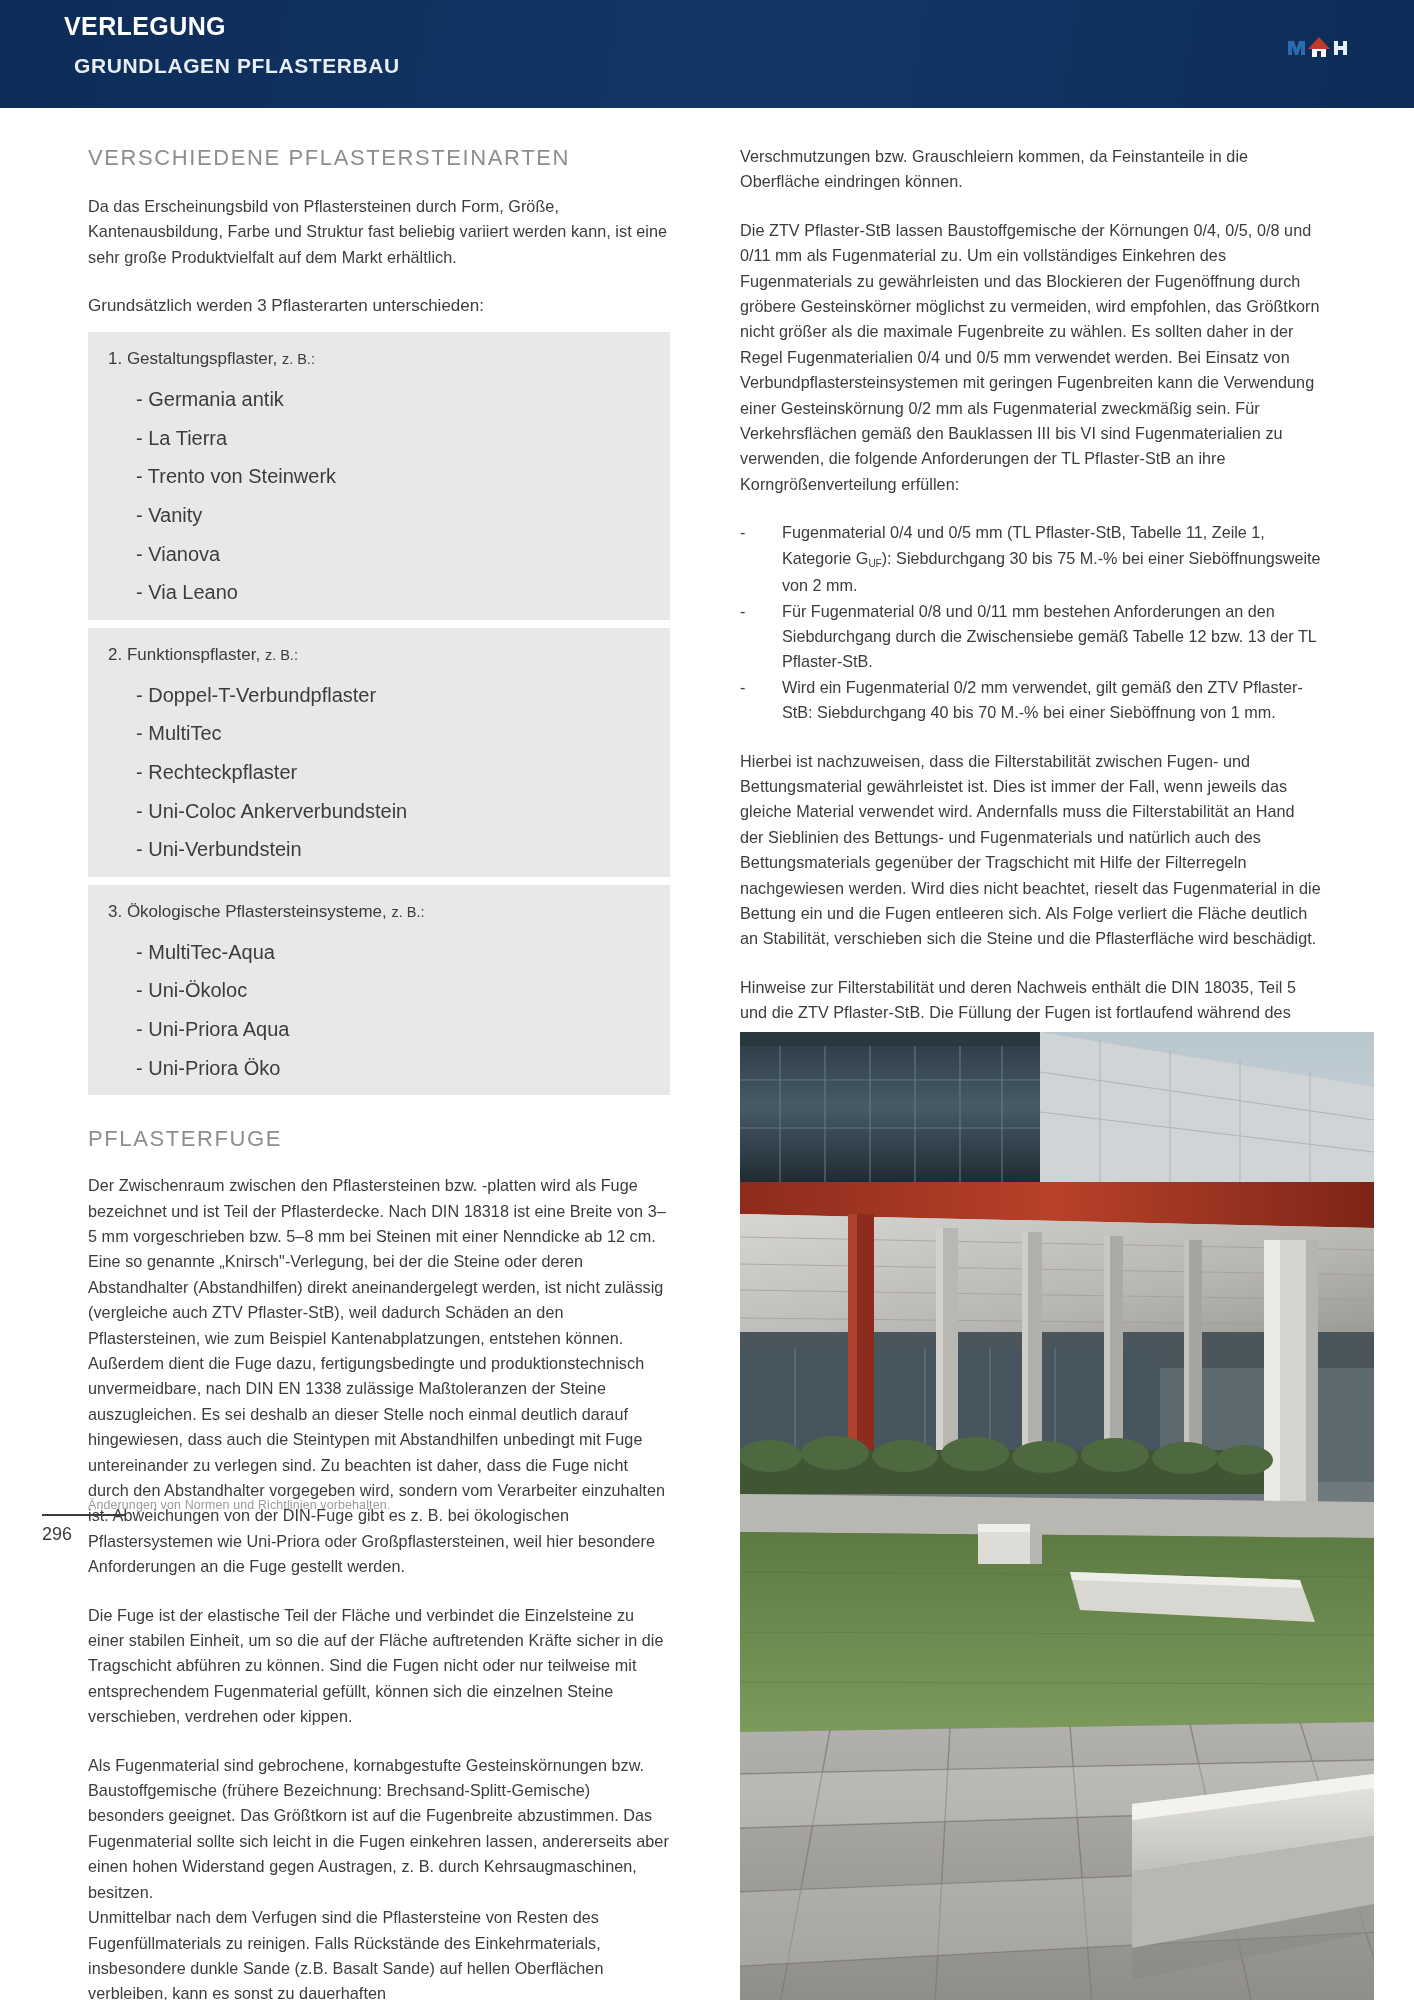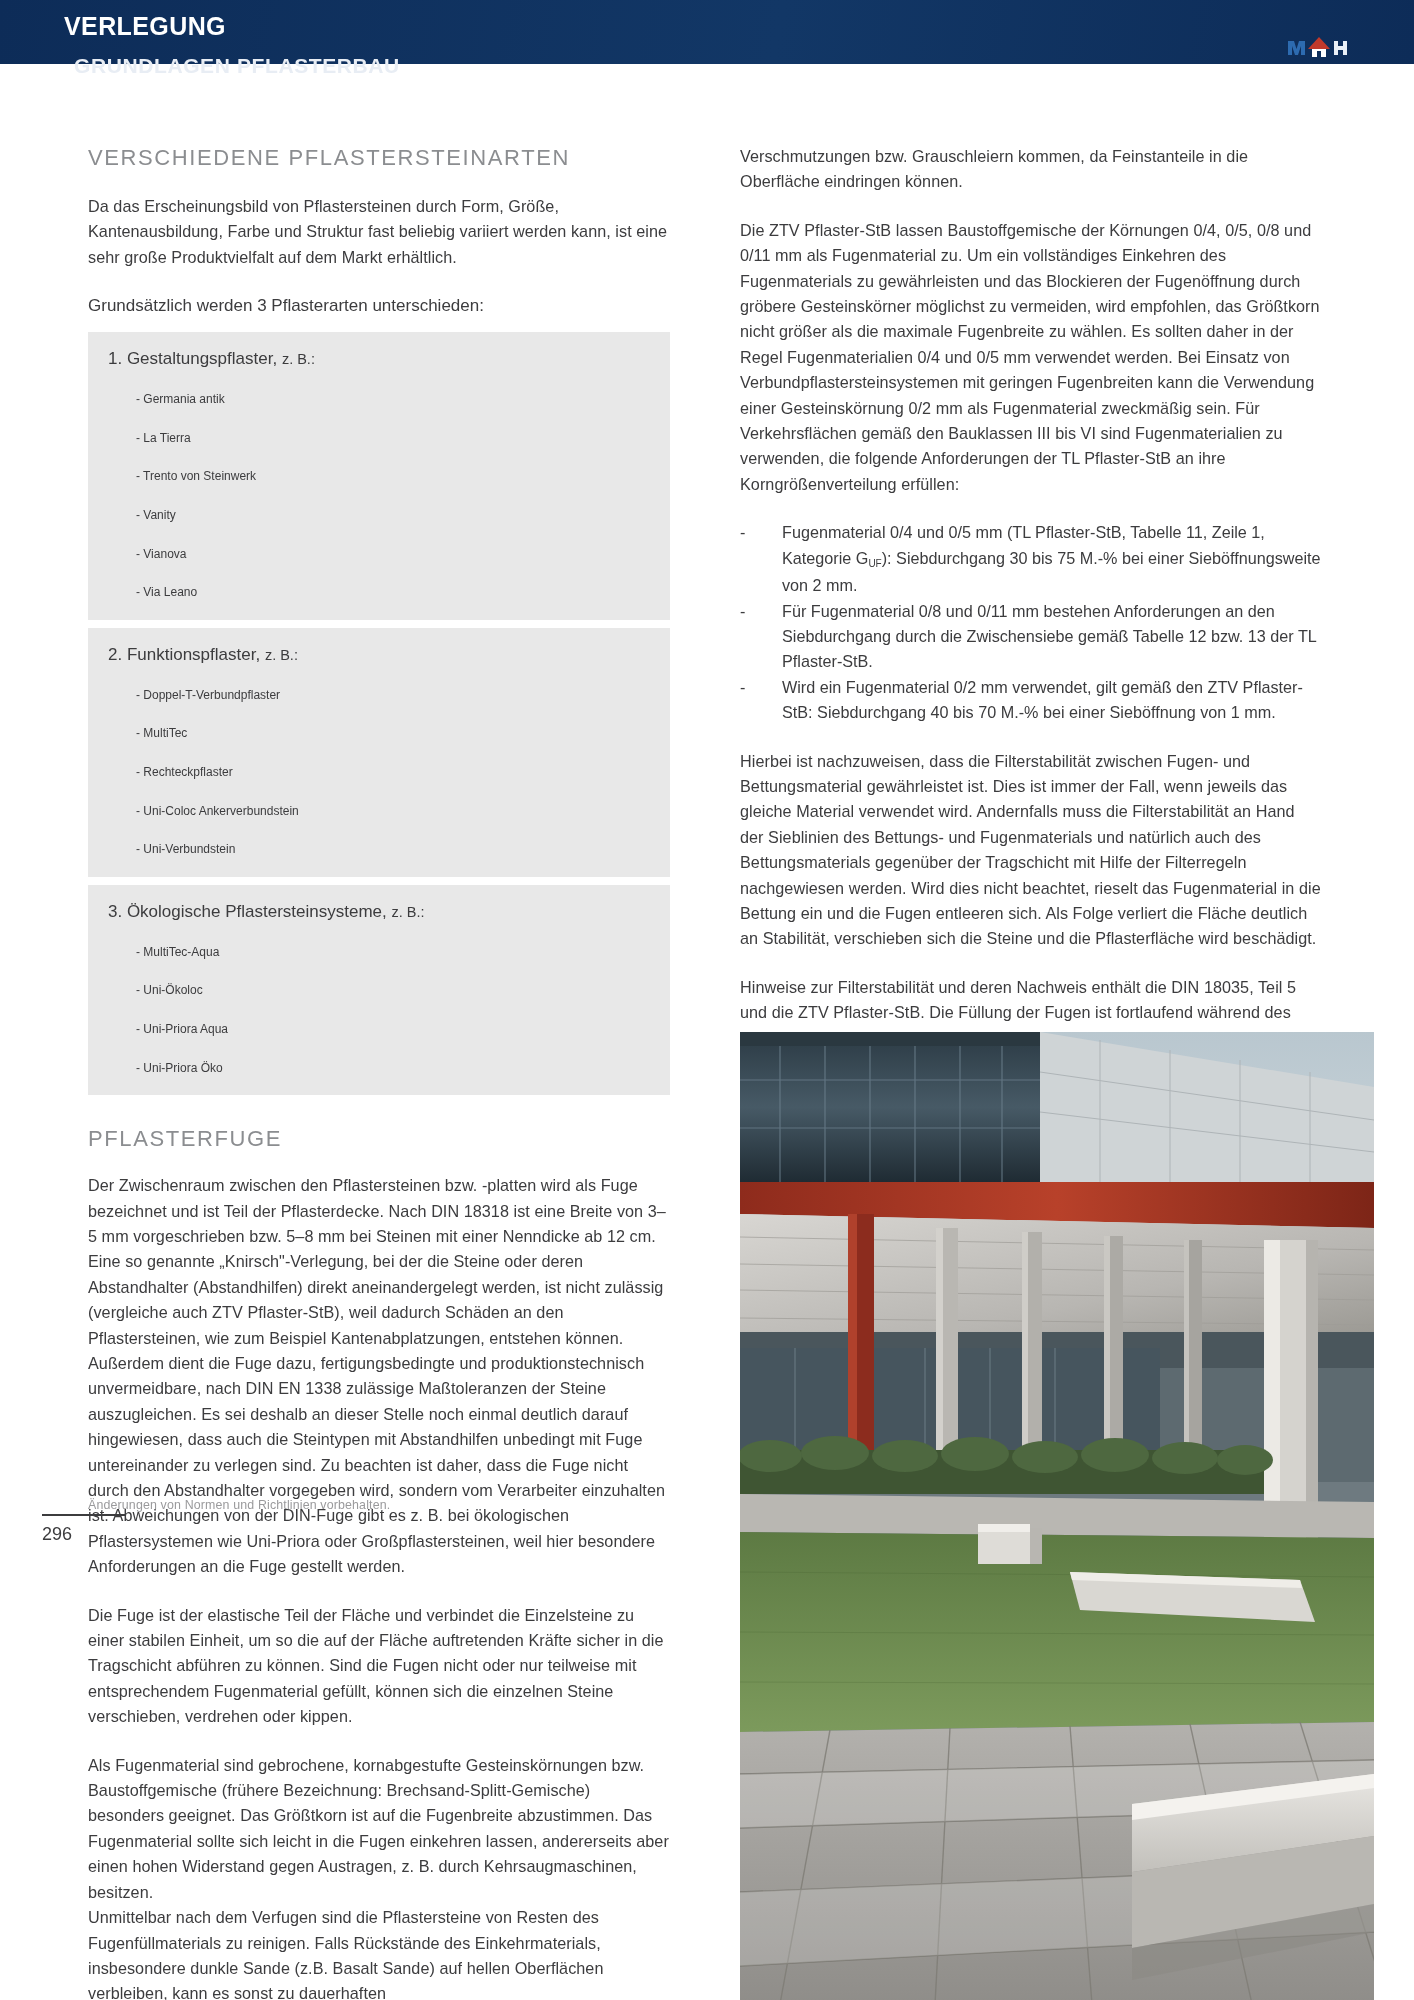--- a/index.html
+++ b/index.html
@@ -14,21 +14,21 @@
     font-family: "Liberation Sans", sans-serif;
     color: #3a3a3c;
     overflow: hidden;
   }
 
   
   .header {
     position: absolute;
     top: 0; left: 0;
     width: 1414px;
-    height: 64px;
+    height: 108px;
     background: #0e2f5c;
     background: linear-gradient(100deg,#0d2c58 0%, #123766 55%, #0d2c58 100%);
   }
   .header-titles {
     position: absolute;
     left: 64px;
     top: 10px;
   }
   .header-title {
     font-size: 25px;
@@ -108,21 +108,21 @@
   }
   .greybox .bh .zb {
     font-size: 14.5px;
   }
   .greybox ul {
     list-style: none;
     margin: 0;
     padding: 0 0 0 28px;
   }
   .greybox ul li {
-    font-size: 12px;
+    font-size: 20px;
     line-height: 22.6px;
     color: #3c3c3e;
     margin-top: 16px;
   }
 
   
   ul.dashlist {
     list-style: none;
     margin: 0 0 23px 0;
     padding: 0;

